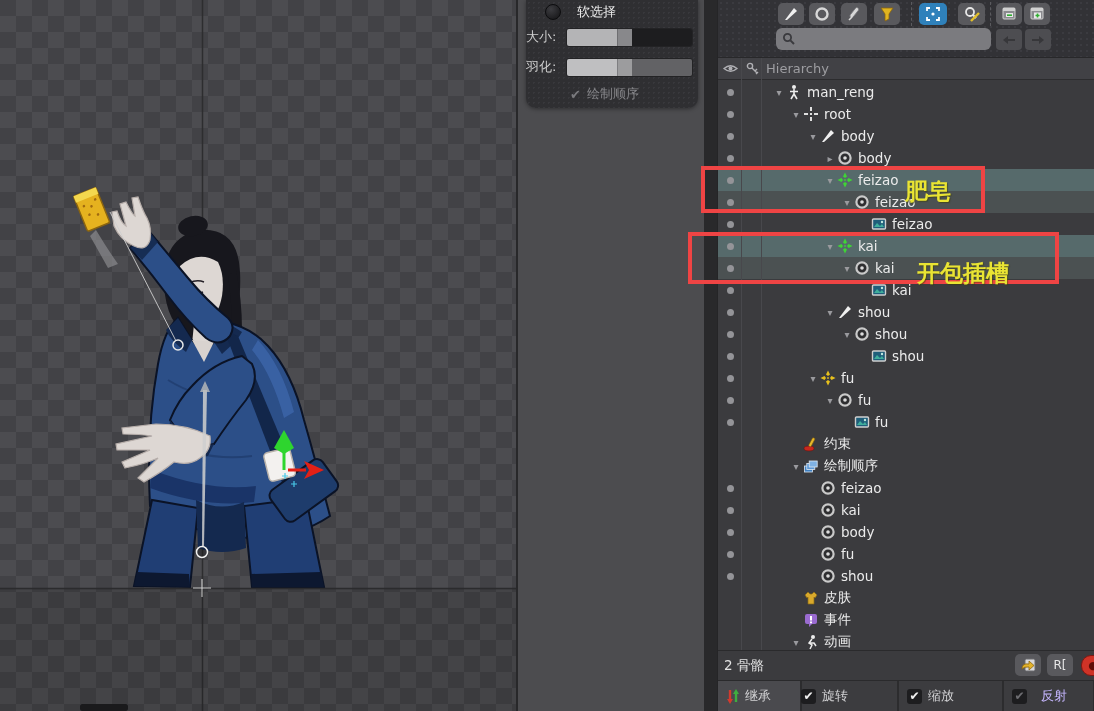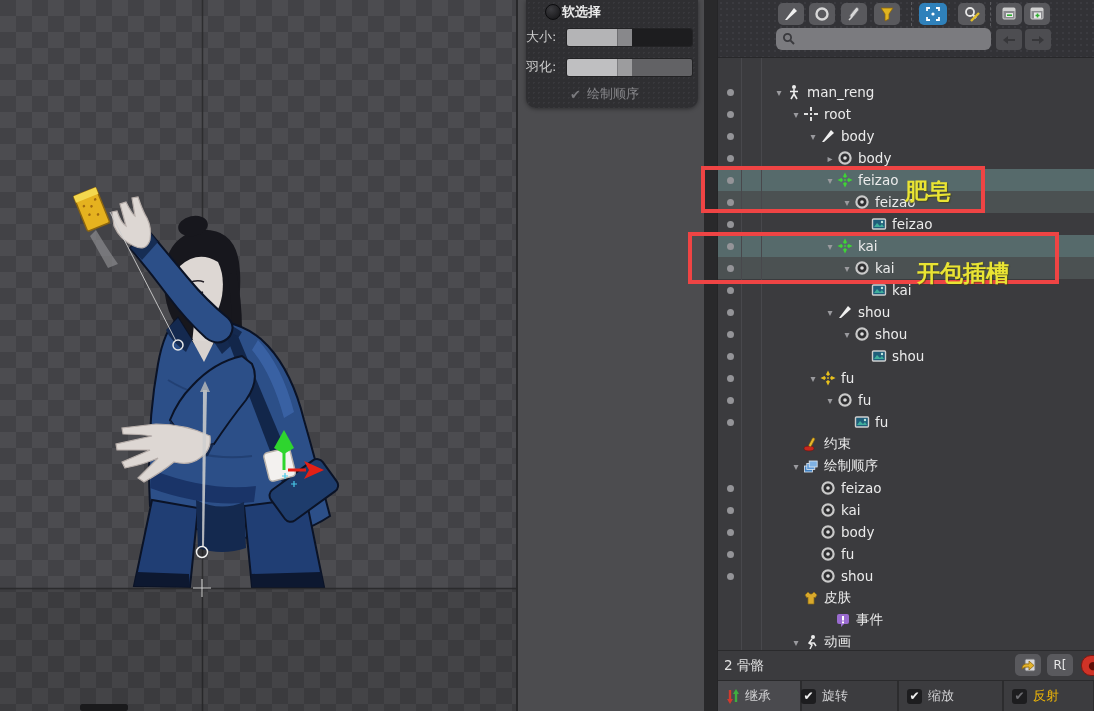--- a/index.html
+++ b/index.html
@@ -21,21 +21,21 @@
   
   #tool-area{position:absolute;left:518px;top:0;width:186px;height:711px;background:#4c4c4f;}
   #panel-gap{position:absolute;left:704px;top:0;width:13px;height:711px;background:#29292b;}
   #soft-panel{position:absolute;left:8px;top:0;width:172px;height:108px;background:#2f2f32;
     border-radius:0 0 10px 10px;box-shadow:0 1px 4px rgba(0,0,0,.4);
     background-image:radial-gradient(circle,#38383c 1px,transparent 1px);background-size:5px 5px;}
   .sp-row{position:absolute;left:0;width:100%;display:flex;align-items:center;}
   #sp-title-row{top:3px;height:18px;padding-left:19px;}
   #sp-title-circle{width:16px;height:16px;border-radius:50%;
     background:radial-gradient(circle at 35% 30%,#3c3c40,#121214);border:1px solid #0c0c0e;}
-  #sp-title{color:#ececec;font-size:13px;margin-left:1px;font-weight:bold;}
+  #sp-title{color:#ececec;font-size:13px;margin-left:16px;}
   .sp-slider-row{height:20px;}
   #sp-size-row{top:27px;} #sp-feather-row{top:57px;}
   .sp-label{width:36px;text-align:left;color:#cfcfcf;font-size:13px;}
   .sp-slider{position:relative;margin-left:4px;width:127px;height:19px;border-radius:3px;overflow:hidden;border:1px solid #232325;}
   .sp-fill{position:absolute;left:0;top:0;height:100%;}
   .sp-handle{position:absolute;top:0;height:100%;width:15px;}
   .sp-rest{position:absolute;top:0;right:0;height:100%;}
   #sp-hull-row{top:84px;padding-left:44px;height:20px;}
   #sp-hull-check{color:#7a7a7e;font-size:13px;}
   #sp-hull-label{color:#86868a;font-size:13px;margin-left:6px;}
@@ -79,21 +79,21 @@
   #sb-export{left:297px;} #sb-rename{left:329px;}
   #sb-record{position:absolute;left:363px;top:4px;width:24px;height:21px;border-radius:10px;background:#cf3327;
     border:1px solid #7e1812;display:flex;align-items:center;justify-content:center;color:#5e0e08;font-size:11px;}
 
   #inherit-bar{position:absolute;left:0;top:680px;width:377px;height:31px;background:#3c3c3f;border-top:1px solid #2a2a2c;}
   .seg{position:absolute;top:0;height:30px;border-right:2px solid #2c2c2e;display:flex;align-items:center;padding-left:8px;}
   .seg .chk{width:15px;height:15px;background:#1d1d1f;border-radius:3px;color:#f0f0f0;font-size:12px;
     display:flex;align-items:center;justify-content:center;margin-right:6px;}
   .seg .slabel{color:#d2d2d4;font-size:13px;}
   .seg.disabled .chk{color:#6e6e72;}
-  .seg.disabled .slabel{color:#eab308;}
+  .seg.disabled .slabel{color:#c4b5fd;margin-left:8px;}
   #seg-inherit{left:0;width:84px;background:#4a4a4e;}
   #seg-inherit .slabel{margin-left:5px;}
 
   
   .anno-box{position:absolute;border:4px solid #ef4444;z-index:20;pointer-events:none;}
   .anno-label{position:absolute;color:#e9e433;font-size:23px;font-weight:bold;
     text-shadow:1px 1px 1px rgba(60,60,0,.55);white-space:nowrap;}
   #anno1{left:701px;top:166px;width:284px;height:47px;}
   #anno1 .anno-label{left:200px;top:6px;}
   #anno2{left:688px;top:232px;width:371px;height:52px;}
@@ -283,20 +283,31 @@
           <path d="M13 5 H6 V2 L1 6 L6 10 V7 H13 Z" fill="#37373a"></path>
           </svg>
       </div>
       <div class="nav-btn" id="nav-fwd">
         <svg width="14" height="12" viewBox="0 0 14 12">
           <path d="M1 5 H8 V2 L13 6 L8 10 V7 H1 Z" fill="#37373a"></path>
           </svg>
       </div>
     </div>
 
+    <div id="h-header">
+      <svg class="hdr-icon" style="left:5px;" width="15" height="13" viewBox="0 0 15 13">
+        <path d="M1 6.5 Q7.5 1 14 6.5 Q7.5 12 1 6.5 Z" fill="none" stroke="#b0b0b4" stroke-width="1.4"></path>
+        <circle cx="7.5" cy="6.5" r="2" fill="#b0b0b4"></circle>
+      </svg>
+      <svg class="hdr-icon" style="left:28px;" width="13" height="14" viewBox="0 0 13 14">
+        <circle cx="4" cy="4" r="2.6" fill="none" stroke="#b0b0b4" stroke-width="1.4"></circle>
+        <path d="M6 6 L11 11 M9 9 L11 7 M10 12 L12 10" stroke="#b0b0b4" stroke-width="1.4" fill="none"></path>
+      </svg>
+      <span id="h-title">Hierarchy</span>
+    </div>
 
     <div id="tree">
         <div class="trow">
           <span class="tdot"></span>
           <span class="tcontent" style="padding-left:54px">
             <span class="tarr">▾</span>
             <span class="ticon">
               <svg viewBox="0 0 16 16">
                 <circle cx="8" cy="3" r="2" fill="#ececec"></circle>
                 <path d="M8 5 L8 10 M4 7.5 L12 7.5 M8 10 L5 15 M8 10 L11 15" stroke="#ececec" stroke-width="1.6" fill="none"></path>
@@ -619,21 +630,21 @@
             <span class="tarr"></span>
             <span class="ticon">
               <svg viewBox="0 0 16 16">
                 <path d="M5 2 L2 5 L4 8 L5 7 L5 14 L11 14 L11 7 L12 8 L14 5 L11 2 L9 4 L7 4 Z" fill="#d9a92c" stroke="#8a6a14" stroke-width=".7"></path>
               </svg>
             </span>
             <span class="tlabel">皮肤</span>
           </span>
         </div>
         <div class="trow">
-          <span class="tcontent" style="padding-left:103px">
+          <span class="tcontent" style="padding-left:71px">
             <span class="tarr"></span>
             <span class="ticon">
               <svg viewBox="0 0 16 16">
                 <rect x="2" y="2" width="12" height="10" rx="2" fill="#9a6bd0"></rect>
                 <path d="M6 12 L6 15 L9 12 Z" fill="#9a6bd0"></path>
                 <rect x="7" y="4" width="2" height="4.5" fill="#fff"></rect>
                 <rect x="7" y="9.5" width="2" height="1.8" fill="#fff"></rect>
               </svg>
             </span>
             <span class="tlabel">事件</span>

